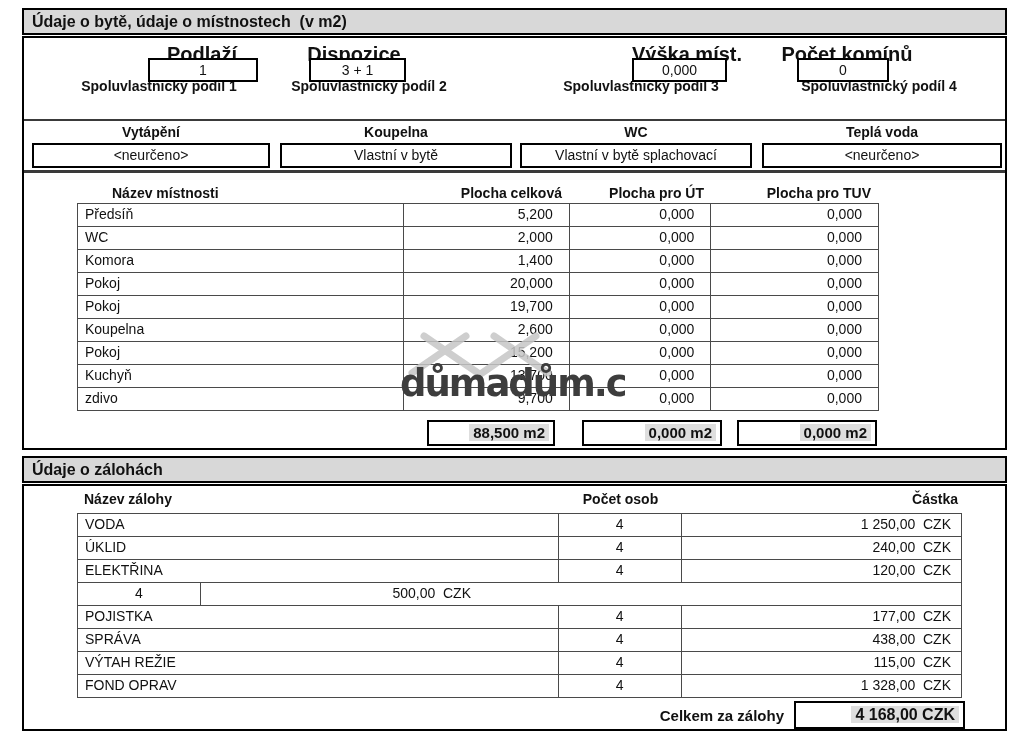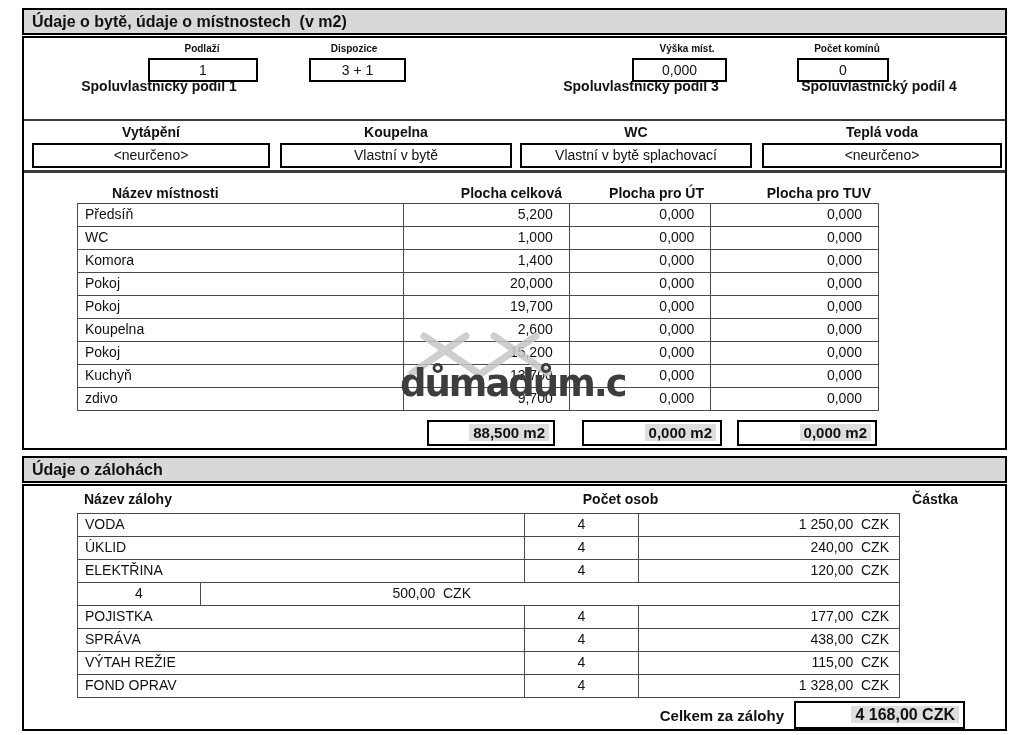--- a/index.html
+++ b/index.html
@@ -14,21 +14,21 @@
   }
   .section-body {
     position:absolute; left:22px; width:985px; border:2px solid #000; background:#fff;
   }
   #apartment-header { top:8px; }
   #apartment-body { top:36px; height:414px; }
   #deposits-header { top:456px; }
   #deposits-body { top:484px; height:247px;padding-left:24px; }
 
   .abs { position:absolute; }
-  .field-label { font-size:10px; font-weight:bold; text-align:center; }
+  .field-label { font-size:20px; font-weight:bold; text-align:center; }
   .field-box {
     position:absolute; height:24px; border:2px solid #000; background:#fff;
     font-size:14px; text-align:center; line-height:20px; z-index:2;
   }
   .share-label { position:absolute; font-size:14px; font-weight:bold; text-align:center; width:210px; z-index:1; }
 
   .hdivider { position:absolute; left:0; width:981px; background:#3a3a3a; }
 
   .util-group { position:absolute; top:86px; }
   .util-label { font-size:14px; font-weight:bold; text-align:center; margin-bottom:3px; }
@@ -49,21 +49,21 @@
   #rooms-head .rc1 { border:none; padding-left:35px; }
   #rooms-head .rc2, #rooms-head .rc3, #rooms-head .rc4 { border:none; padding-right:8px; }
 
   .total-box {
     position:absolute; height:26px; border:2px solid #000; background:#fff;
     font-size:15px; font-weight:bold; text-align:right; line-height:22px; padding-right:4px;
   }
   .total-box span { background:#dedede; padding:0 4px; }
 
   
-  #deposits-table { left:53px; top:27px; width:823px; }
+  #deposits-table { left:53px; top:27px; width:885px; }
   .dc1 { width:482px; border-right:1px solid #4a4a4a; padding-left:7px; text-align:left; }
   .dc2 { width:123px; border-right:1px solid #4a4a4a; text-align:center; }
   .dc3 { width:280px; padding-right:10px; text-align:right; white-space:pre; }
   #deposits-head { left:53px; top:5px; width:885px; }
   #deposits-head .dc1, #deposits-head .dc2, #deposits-head .dc3 { border:none; }
   #deposits-head .dc3 { padding-right:4px; }
 
   #deposits-total-label { position:absolute; left:400px; top:221px; width:360px; text-align:right; font-size:15px; font-weight:bold; }
   #deposits-total-box { left:770px; top:215px; width:171px; height:28px; line-height:24px; font-size:16px; }
 
@@ -77,20 +77,21 @@
   <div id="apartment-header" class="section-header">Údaje o bytě, údaje o místnostech  (v m2)</div>
 
   <div id="apartment-body" class="section-body">
 
     <div class="abs field-label" style="left:103px; top:5px; width:150px;">Podlaží</div>
     <div class="field-box" style="left:124px; top:20px; width:110px;">1</div>
     <div class="share-label" style="left:30px; top:40px;">Spoluvlastnický podíl 1</div>
 
     <div class="abs field-label" style="left:255px; top:5px; width:150px;">Dispozice</div>
     <div class="field-box" style="left:285px; top:20px; width:97px;">3 + 1</div>
+    <div class="share-label" style="left:240px; top:40px;">Spoluvlastnický podíl 2</div>
 
     <div class="abs field-label" style="left:588px; top:5px; width:150px;">Výška míst.</div>
     <div class="field-box" style="left:608px; top:20px; width:95px;">0,000</div>
     <div class="share-label" style="left:512px; top:40px;">Spoluvlastnický podíl 3</div>
 
     <div class="abs field-label" style="left:748px; top:5px; width:150px;">Počet komínů</div>
     <div class="field-box" style="left:773px; top:20px; width:92px;">0</div>
     <div class="share-label" style="left:750px; top:40px;">Spoluvlastnický podíl 4</div>
 
     <div class="hdivider" style="top:81px; height:2px;"></div>
@@ -123,21 +124,21 @@
 
     <div id="rooms-table" class="tbl">
       <div class="trow">
           <span class="rc1">Předsíň</span>
           <span class="rc2">5,200</span>
           <span class="rc3">0,000</span>
           <span class="rc4">0,000</span>
         </div>
         <div class="trow">
           <span class="rc1">WC</span>
-          <span class="rc2">1,000</span>
+          <span class="rc2">2,000</span>
           <span class="rc3">0,000</span>
           <span class="rc4">0,000</span>
         </div>
         <div class="trow">
           <span class="rc1">Komora</span>
           <span class="rc2">1,400</span>
           <span class="rc3">0,000</span>
           <span class="rc4">0,000</span>
         </div>
         <div class="trow">

